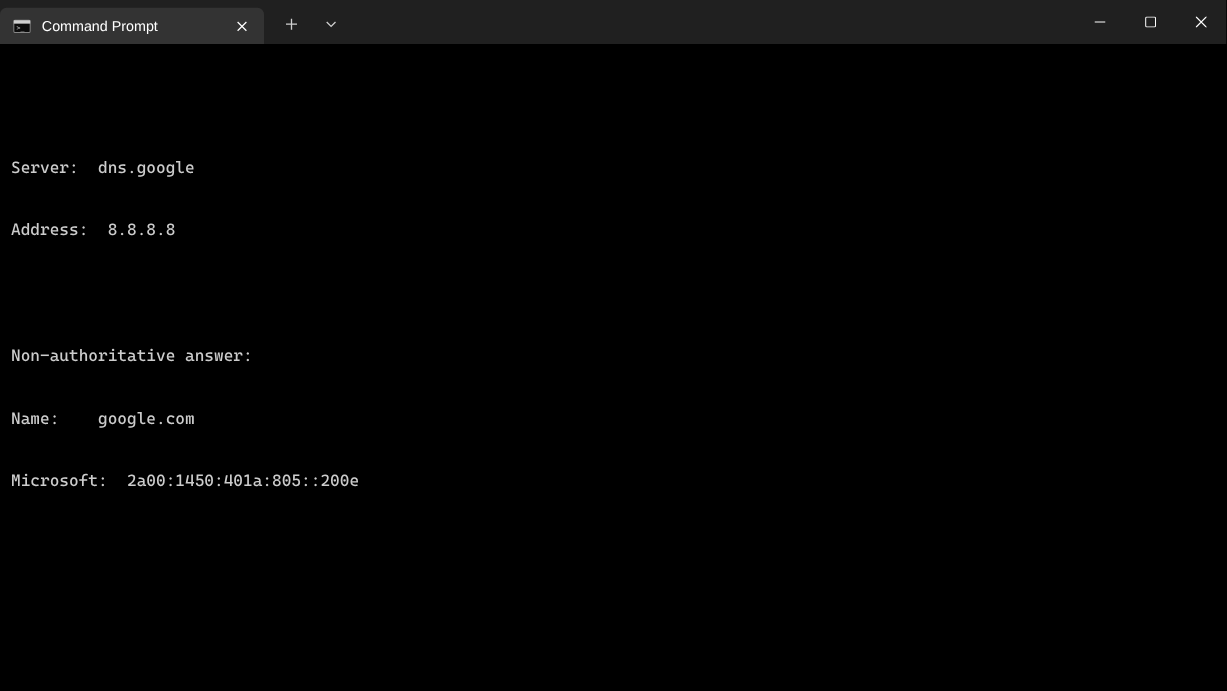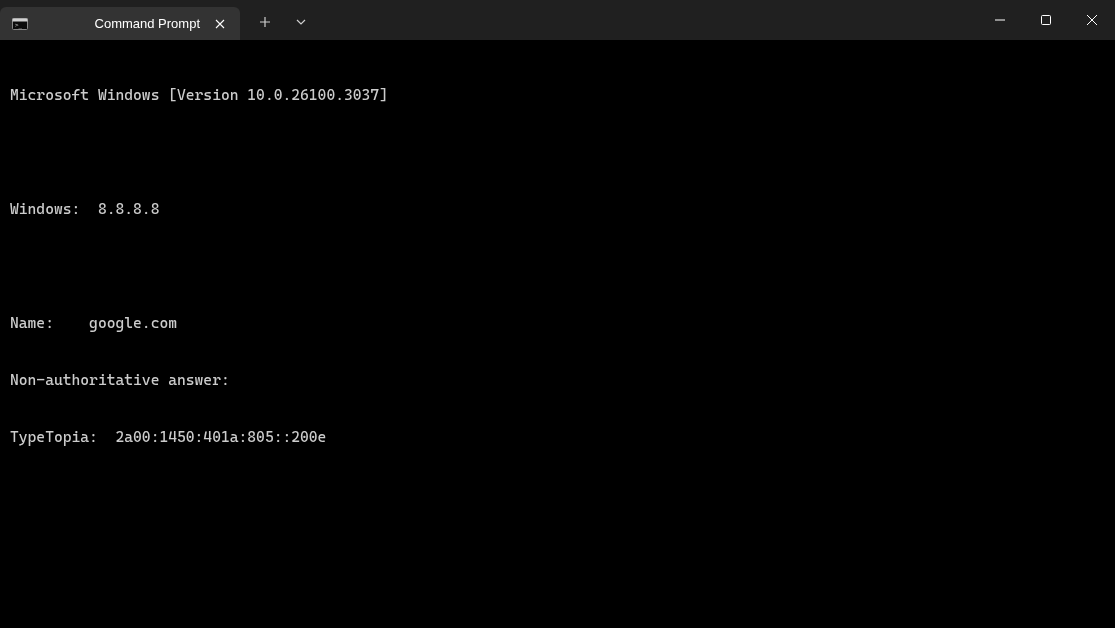--- a/index.html
+++ b/index.html
@@ -18,21 +18,20 @@
       height: 40px;
       background: #202020;
       display: flex;
       align-items: stretch;
       user-select: none;
     }
     .tab-strip {
       display: flex;
       align-items: stretch;
       flex: 1;
-      text-align: right;
     }
     .tab {
       display: flex;
       align-items: center;
       background: #333333;
       padding: 0 10px 0 12px;
       gap: 10px;
       min-width: 240px;
       border-top-right-radius: 6px;
       border-top-left-radius: 6px;
@@ -149,24 +148,24 @@
     </div>
     <div class="win-btn close">
       <svg width="10" height="10" viewBox="0 0 10 10">
         <path d="M0 0 L10 10 M10 0 L0 10" stroke="#ffffff" stroke-width="1"></path>
       </svg>
     </div>
   </div>
 </div>
 
 <div class="terminal">
-  <div class="terminal-line">Microsoft Windows [Version 10.0.26100.3037]</div>
   <div class="terminal-line"></div>
-  <div class="terminal-line">Windows:  8.8.8.8</div>
+  <div class="terminal-line">Server:  dns.google</div>
+  <div class="terminal-line">Address:  8.8.8.8</div>
   <div class="terminal-line"></div>
+  <div class="terminal-line">Non-authoritative answer:</div>
   <div class="terminal-line">Name:    google.com</div>
-  <div class="terminal-line">Non-authoritative answer:</div>
-  <div class="terminal-line">TypeTopia:  2a00:1450:401a:805::200e</div>
+  <div class="terminal-line">Microsoft:  2a00:1450:401a:805::200e</div>
   
   
   
   
 </div>
 
 </body></html>

